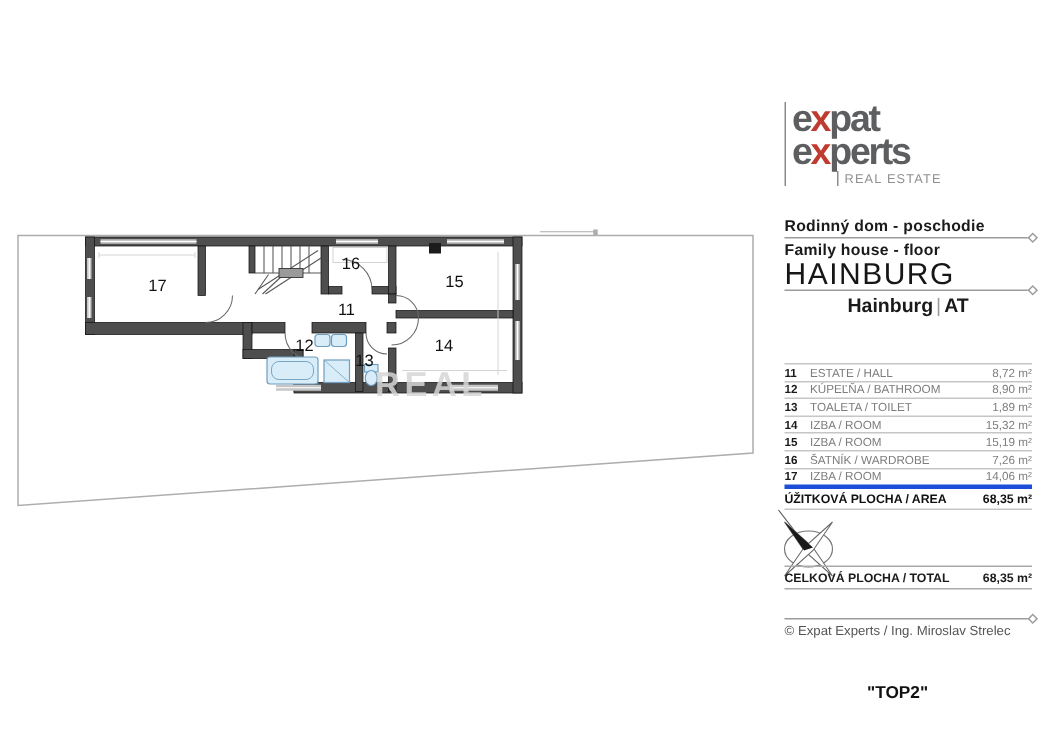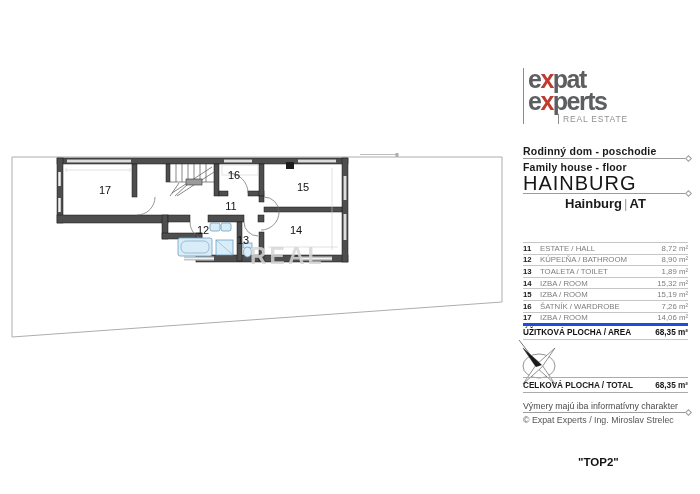--- a/index.html
+++ b/index.html
@@ -223,19 +223,18 @@
       <polygon points="6,12 25,29 38,48 19,31" fill="#fff" stroke="#666" stroke-width="0.7"></polygon>
       <polygon points="38,12 25,31 6,48 19,29" fill="#fff" stroke="#666" stroke-width="0.7"></polygon>
       <polygon points="6,12 25,29 19,31" fill="#1a1a1a"></polygon>
     </svg>
 
     <div class="totrow" style="top:377px">
       <span class="nm">CELKOVÁ PLOCHA / TOTAL</span>
         <span class="ar">68,35 m²</span>
     </div>
 
-    <div class="tb foot" style="top:401px">Výmery majú iba informatívny charakter</div>
     <div class="rule" style="top:412px"></div>
     <div class="tb copyr" style="top:415px">© Expat Experts / Ing. Miroslav Strelec</div>
   </div>
 
   <div class="top2">"TOP2"</div>
 </div>
 
 </body></html>

